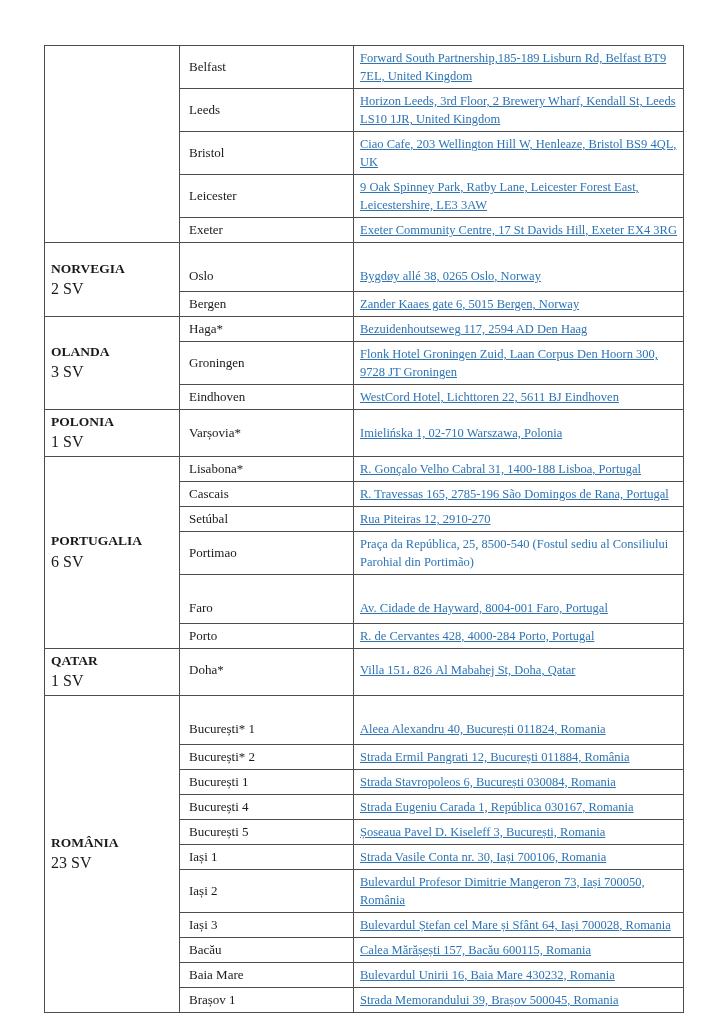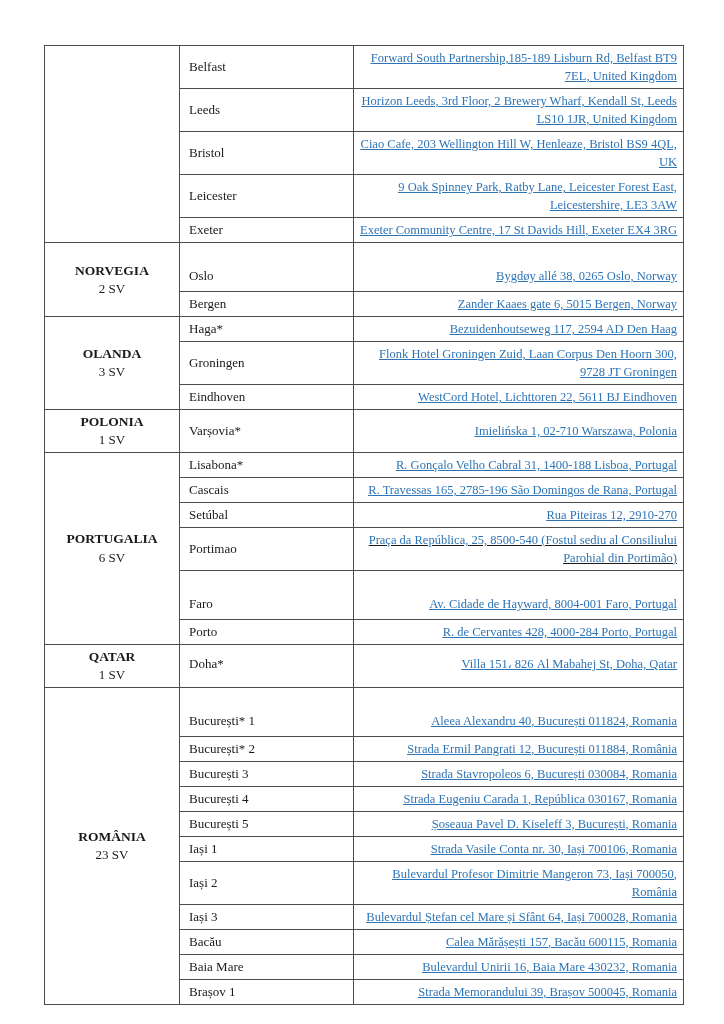--- a/index.html
+++ b/index.html
@@ -10,25 +10,25 @@
   }
   table.loc{
     position:absolute;left:44px;top:45px;width:639px;
     border-collapse:collapse;table-layout:fixed;
   }
   td{
     border:1px solid #4d4d4d;vertical-align:middle;
     padding:3px 6px;overflow:hidden;
   }
   td.country{
-    text-align:center;font-weight:700;font-size:13.5px;line-height:1.35;margin-top:20px;
+    text-align:left;font-weight:700;font-size:13.5px;line-height:1.35;margin-top:20px;
   }
-  td.country .sv{font-weight:400;font-size:13px;}
+  td.country .sv{font-weight:400;font-size:16px;}
   td.city{font-size:13px;padding-left:9px;}
-  td.addr{text-align:right;font-size:12.5px;line-height:1.44;text-decoration:underline;}
+  td.addr{text-align:left;font-size:12.5px;line-height:1.44;}
   a.link{color:#2E74B5;text-decoration:underline;cursor:pointer;}
   span.plain{color:#2E74B5;text-decoration:none;}
   tr.pv1 > td.city, tr.pv1 > td.addr{padding-top:24px;padding-bottom:6px;}
   tr.pv2 > td.city, tr.pv2 > td.addr{padding-top:9px;padding-bottom:9px;}
   tr.pv3 > td.city, tr.pv3 > td.addr{padding-top:7px;padding-bottom:11px;}
 </style>
 </head>
 <body>
 
 <table class="loc">
@@ -147,21 +147,21 @@
       <div class="sv">23 SV</div>
     </td>
     <td class="city"><span>București* 1</span></td>
     <td class="addr"><a class="link">Aleea Alexandru 40, București 011824, Romania</a></td>
   </tr>
   <tr>
     <td class="city"><span>București* 2</span></td>
     <td class="addr"><a class="link">Strada Ermil Pangrati 12, București 011884, România</a></td>
   </tr>
   <tr>
-    <td class="city"><span>București 3</span></td>
+    <td class="city"><span>București 1</span></td>
     <td class="addr"><a class="link">Strada Stavropoleos 6, București 030084, Romania</a></td>
   </tr>
   <tr>
     <td class="city"><span>București 4</span></td>
     <td class="addr"><a class="link">Strada Eugeniu Carada 1, República 030167, Romania</a></td>
   </tr>
   <tr>
     <td class="city"><span>București 5</span></td>
     <td class="addr"><a class="link">Șoseaua Pavel D. Kiseleff 3, București, Romania</a></td>
   </tr>

